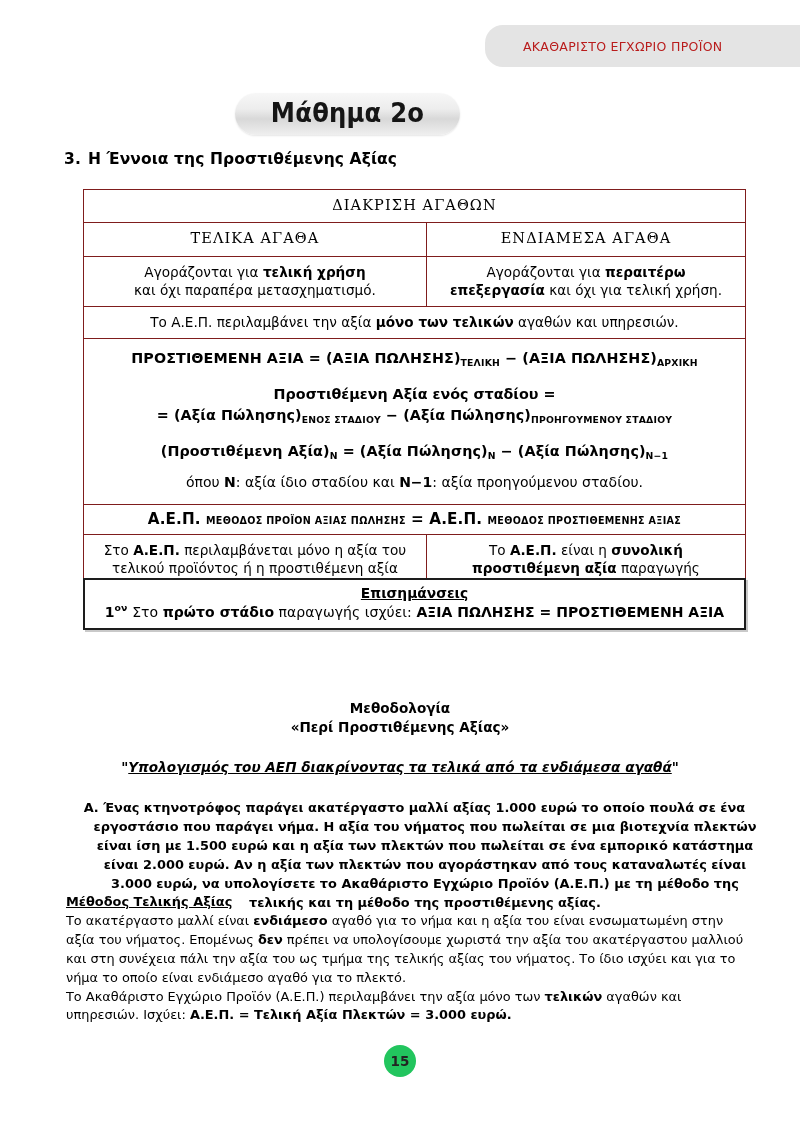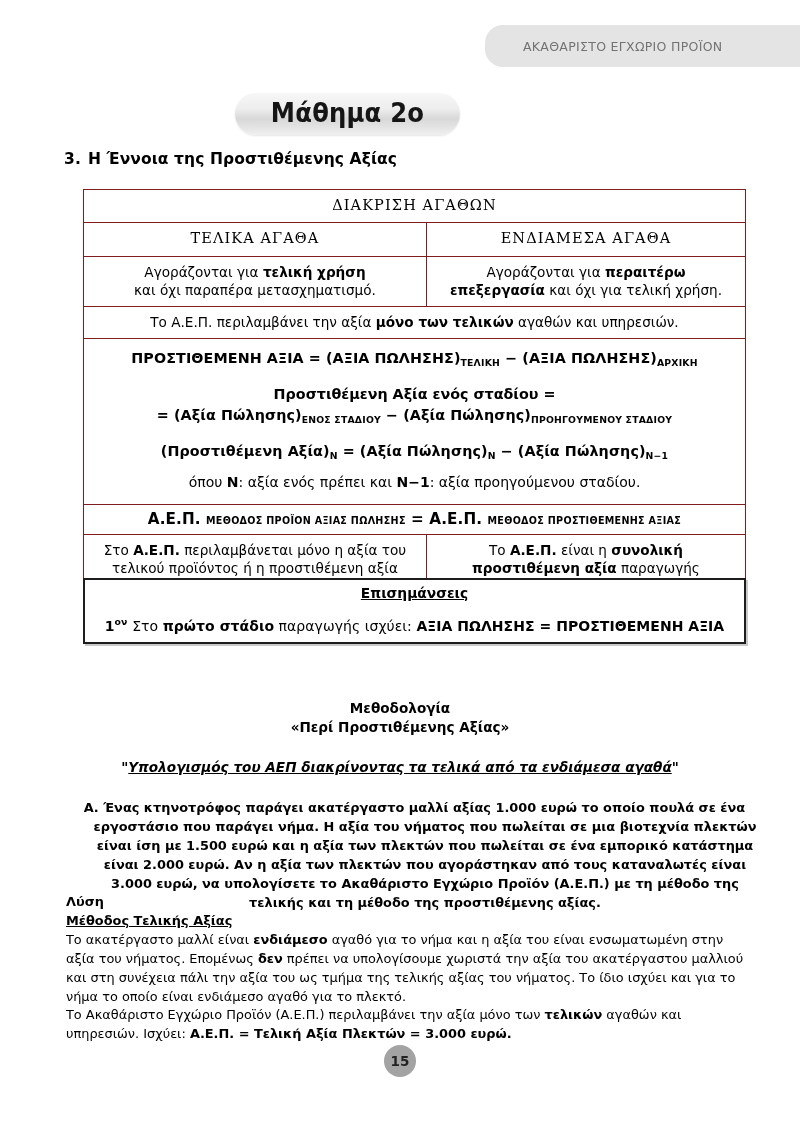--- a/index.html
+++ b/index.html
@@ -28,21 +28,21 @@
     border-bottom-left-radius: 18px;
     display: flex;
     align-items: center;
     justify-content: flex-start;
     padding-left: 38px;
     box-sizing: border-box;
   }
   .header-tab-text {
     font-size: 12.5px;
     letter-spacing: 0.3px;
-    color: #737373;
+    color: #b91c1c;
     font-family: "DejaVu Sans", "Liberation Sans", sans-serif;
   }
 
   
   .lesson-pill-wrap {
     position: absolute;
     top: 93px;
     left: 0;
     width: 695px;
     display: flex;
@@ -155,21 +155,21 @@
     border: 2px solid #1d1d1d;
     background: #ffffff;
     box-shadow: 2px 2px 0 0 #c9c9c9;
     padding: 5px 6px 7px 6px;
     text-align: center;
   }
   .remarks-title {
     font-size: 13.8px;
     font-weight: bold;
     text-decoration: underline;
-    margin-bottom: 15px;
+    margin-bottom: 1px;
   }
   .remarks-line {
     font-size: 14px;
     font-weight: bold;
     letter-spacing: 0.05px;
     line-height: 1.34;
     white-space: nowrap;
   }
   .remarks-line .ord {
     font-size: 9.3px;
@@ -236,21 +236,21 @@
     top: 1045px;
     left: 0;
     width: 800px;
     display: flex;
     justify-content: center;
   }
   .page-num-circle {
     width: 32px;
     height: 32px;
     border-radius: 50%;
-    background: #a3a3a3;
+    background: #22c55e;
     display: flex;
     align-items: center;
     justify-content: center;
     font-size: 13.5px;
     font-weight: bold;
     color: #222222;
   }
 </style>
 </head>
 <body>
@@ -317,21 +317,21 @@
           <div class="formula-line2">Προστιθέμενη Αξία ενός σταδίου =</div>
           <div class="formula-main">
             <span>= (Αξία Πώλησης)</span><span class="formula-sub-small">ΕΝΟΣ ΣΤΑΔΙΟΥ</span><span> − (Αξία Πώλησης)</span><span class="formula-sub-small">ΠΡΟΗΓΟΥΜΕΝΟΥ ΣΤΑΔΙΟΥ</span>
           </div>
           <div class="gap-6"></div>
           <div class="formula-main">
             <span>(Προστιθέμενη Αξία)</span><span class="formula-sub-small">N</span><span> = (Αξία Πώλησης)</span><span class="formula-sub-small">N</span><span> − (Αξία Πώλησης)</span><span class="formula-sub-small">N−1</span>
           </div>
           <div class="gap-4"></div>
           <div class="formula-note">
-            <span>όπου </span><span class="bn">N</span><span>: αξία ενός πρέπει και </span><span class="bn">N−1</span><span>: αξία προηγούμενου σταδίου.</span>
+            <span>όπου </span><span class="bn">N</span><span>: αξία ίδιο σταδίου και </span><span class="bn">N−1</span><span>: αξία προηγούμενου σταδίου.</span>
           </div>
         </div>
       </td>
     </tr>
     <tr>
       <td colspan="2">
         <div class="aep-methods">
           <span>Α.Ε.Π.</span> <span class="small">ΜΕΘΟΔΟΣ ΠΡΟΪΟΝ ΑΞΙΑΣ ΠΩΛΗΣΗΣ</span><span> = </span><span>Α.Ε.Π.</span> <span class="small">ΜΕΘΟΔΟΣ ΠΡΟΣΤΙΘΕΜΕΝΗΣ ΑΞΙΑΣ</span>
         </div>
       </td>
@@ -370,21 +370,20 @@
   <div class="meth-sub">
     <span>"</span><u>Υπολογισμός του ΑΕΠ διακρίνοντας τα τελικά από τα ενδιάμεσα αγαθά</u><span>"</span>
   </div>
 </div>
 
 <div class="exercise">
   <span>Α.</span><span> Ένας κτηνοτρόφος παράγει ακατέργαστο μαλλί αξίας 1.000 ευρώ το οποίο πουλά σε ένα εργοστάσιο που παράγει νήμα. Η αξία του νήματος που πωλείται σε μια βιοτεχνία πλεκτών είναι ίση με 1.500 ευρώ και η αξία των πλεκτών που πωλείται σε ένα εμπορικό κατάστημα είναι 2.000 ευρώ. Αν η αξία των πλεκτών που αγοράστηκαν από τους καταναλωτές είναι 3.000 ευρώ, να υπολογίσετε το Ακαθάριστο Εγχώριο Προϊόν (Α.Ε.Π.) με τη μέθοδο της τελικής και τη μέθοδο της προστιθέμενης αξίας.</span>
 </div>
 
 <div class="solution">
-  <div class="sol-label">Λύση</div>
   <div class="sol-method">Μέθοδος Τελικής Αξίας</div>
   <p class="sol-p">
     <span>Το ακατέργαστο μαλλί είναι </span><span class="b">ενδιάμεσο</span><span> αγαθό για το νήμα και η αξία του είναι ενσωματωμένη στην αξία του νήματος. Επομένως </span><span class="b">δεν</span><span> πρέπει να υπολογίσουμε χωριστά την αξία του ακατέργαστου μαλλιού και στη συνέχεια πάλι την αξία του ως τμήμα της τελικής αξίας του νήματος. Το ίδιο ισχύει και για το νήμα το οποίο είναι ενδιάμεσο αγαθό για το πλεκτό.</span>
   </p>
   <p class="sol-p">
     <span>Το Ακαθάριστο Εγχώριο Προϊόν (Α.Ε.Π.) περιλαμβάνει την αξία μόνο των </span><span class="b">τελικών</span><span> αγαθών και υπηρεσιών. Ισχύει: </span><span class="b">Α.Ε.Π. = Τελική Αξία Πλεκτών = 3.000 ευρώ.</span>
   </p>
 </div>
 
 <div class="page-num">

